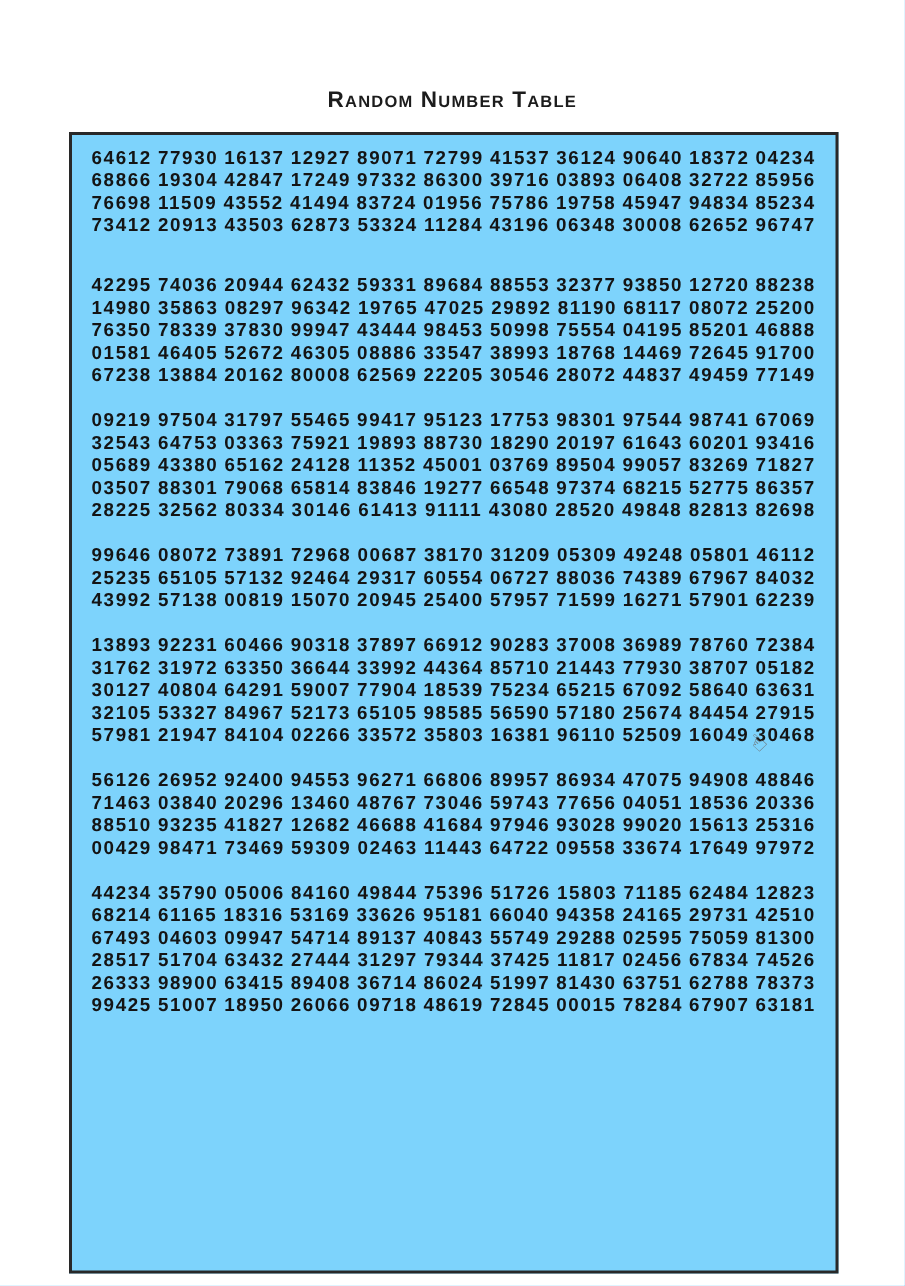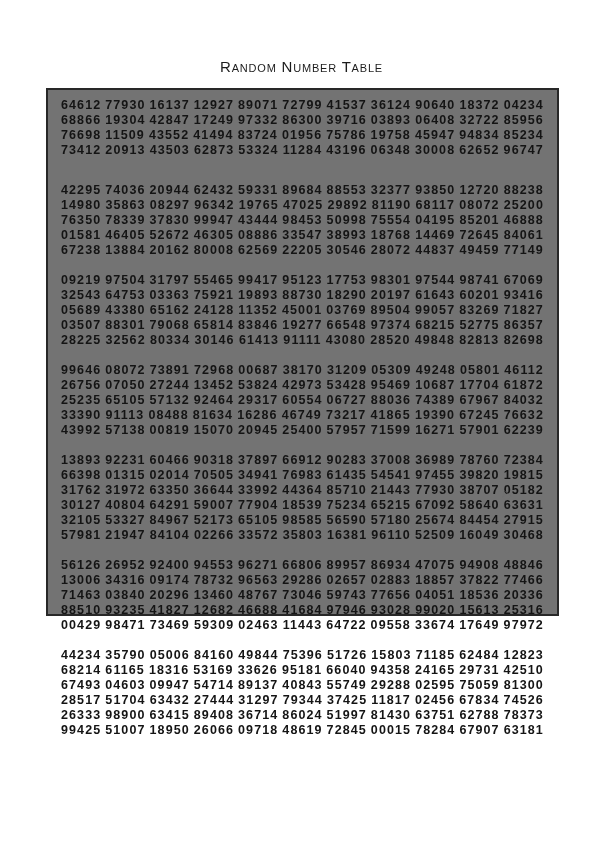--- a/index.html
+++ b/index.html
@@ -14,33 +14,33 @@
     width: 603px; height: 857px;
     background: #ffffff;
   }
   .page-title {
     position: absolute;
     top: 58px; left: 0;
     width: 100%;
     margin: 0;
     text-align: center;
     font-size: 15px;
-    font-weight: normal;
+    font-weight: bold;
     font-variant: small-caps;
     letter-spacing: 0.8px;
     color: #1c1c1c;
   }
   .table-box {
     position: absolute;
     left: 46px; top: 88px;
-    width: 513px; height: 528px;
+    width: 513px; height: 761px;
     box-sizing: border-box;
     border: 2px solid #282828;
     padding: 8px 13px 0 13px;
-    background: #737373;
+    background: #7dd3fc;
   }
   .block { margin: 0 0 15px 0; }
   .block.first { margin-bottom: 25px; }
   .block.last  { margin-bottom: 0; }
   .row {
     display: flex;
     justify-content: space-between;
     height: 15px;
     line-height: 15px;
     white-space: nowrap;
@@ -166,21 +166,21 @@
           <span class="cell">01581</span>
           <span class="cell">46405</span>
           <span class="cell">52672</span>
           <span class="cell">46305</span>
           <span class="cell">08886</span>
           <span class="cell">33547</span>
           <span class="cell">38993</span>
           <span class="cell">18768</span>
           <span class="cell">14469</span>
           <span class="cell">72645</span>
-          <span class="cell">84061</span>
+          <span class="cell">91700</span>
         </div>
         <div class="row">
           <span class="cell">67238</span>
           <span class="cell">13884</span>
           <span class="cell">20162</span>
           <span class="cell">80008</span>
           <span class="cell">62569</span>
           <span class="cell">22205</span>
           <span class="cell">30546</span>
           <span class="cell">28072</span>
@@ -264,59 +264,33 @@
           <span class="cell">72968</span>
           <span class="cell">00687</span>
           <span class="cell">38170</span>
           <span class="cell">31209</span>
           <span class="cell">05309</span>
           <span class="cell">49248</span>
           <span class="cell">05801</span>
           <span class="cell">46112</span>
         </div>
         <div class="row">
-          <span class="cell">26756</span>
-          <span class="cell">07050</span>
-          <span class="cell">27244</span>
-          <span class="cell">13452</span>
-          <span class="cell">53824</span>
-          <span class="cell">42973</span>
-          <span class="cell">53428</span>
-          <span class="cell">95469</span>
-          <span class="cell">10687</span>
-          <span class="cell">17704</span>
-          <span class="cell">61872</span>
-        </div>
-        <div class="row">
           <span class="cell">25235</span>
           <span class="cell">65105</span>
           <span class="cell">57132</span>
           <span class="cell">92464</span>
           <span class="cell">29317</span>
           <span class="cell">60554</span>
           <span class="cell">06727</span>
           <span class="cell">88036</span>
           <span class="cell">74389</span>
           <span class="cell">67967</span>
           <span class="cell">84032</span>
         </div>
         <div class="row">
-          <span class="cell">33390</span>
-          <span class="cell">91113</span>
-          <span class="cell">08488</span>
-          <span class="cell">81634</span>
-          <span class="cell">16286</span>
-          <span class="cell">46749</span>
-          <span class="cell">73217</span>
-          <span class="cell">41865</span>
-          <span class="cell">19390</span>
-          <span class="cell">67245</span>
-          <span class="cell">76632</span>
-        </div>
-        <div class="row">
           <span class="cell">43992</span>
           <span class="cell">57138</span>
           <span class="cell">00819</span>
           <span class="cell">15070</span>
           <span class="cell">20945</span>
           <span class="cell">25400</span>
           <span class="cell">57957</span>
           <span class="cell">71599</span>
           <span class="cell">16271</span>
           <span class="cell">57901</span>
@@ -331,33 +305,20 @@
           <span class="cell">90318</span>
           <span class="cell">37897</span>
           <span class="cell">66912</span>
           <span class="cell">90283</span>
           <span class="cell">37008</span>
           <span class="cell">36989</span>
           <span class="cell">78760</span>
           <span class="cell">72384</span>
         </div>
         <div class="row">
-          <span class="cell">66398</span>
-          <span class="cell">01315</span>
-          <span class="cell">02014</span>
-          <span class="cell">70505</span>
-          <span class="cell">34941</span>
-          <span class="cell">76983</span>
-          <span class="cell">61435</span>
-          <span class="cell">54541</span>
-          <span class="cell">97455</span>
-          <span class="cell">39820</span>
-          <span class="cell">19815</span>
-        </div>
-        <div class="row">
           <span class="cell">31762</span>
           <span class="cell">31972</span>
           <span class="cell">63350</span>
           <span class="cell">36644</span>
           <span class="cell">33992</span>
           <span class="cell">44364</span>
           <span class="cell">85710</span>
           <span class="cell">21443</span>
           <span class="cell">77930</span>
           <span class="cell">38707</span>
@@ -411,33 +372,20 @@
           <span class="cell">94553</span>
           <span class="cell">96271</span>
           <span class="cell">66806</span>
           <span class="cell">89957</span>
           <span class="cell">86934</span>
           <span class="cell">47075</span>
           <span class="cell">94908</span>
           <span class="cell">48846</span>
         </div>
         <div class="row">
-          <span class="cell">13006</span>
-          <span class="cell">34316</span>
-          <span class="cell">09174</span>
-          <span class="cell">78732</span>
-          <span class="cell">96563</span>
-          <span class="cell">29286</span>
-          <span class="cell">02657</span>
-          <span class="cell">02883</span>
-          <span class="cell">18857</span>
-          <span class="cell">37822</span>
-          <span class="cell">77466</span>
-        </div>
-        <div class="row">
           <span class="cell">71463</span>
           <span class="cell">03840</span>
           <span class="cell">20296</span>
           <span class="cell">13460</span>
           <span class="cell">48767</span>
           <span class="cell">73046</span>
           <span class="cell">59743</span>
           <span class="cell">77656</span>
           <span class="cell">04051</span>
           <span class="cell">18536</span>

